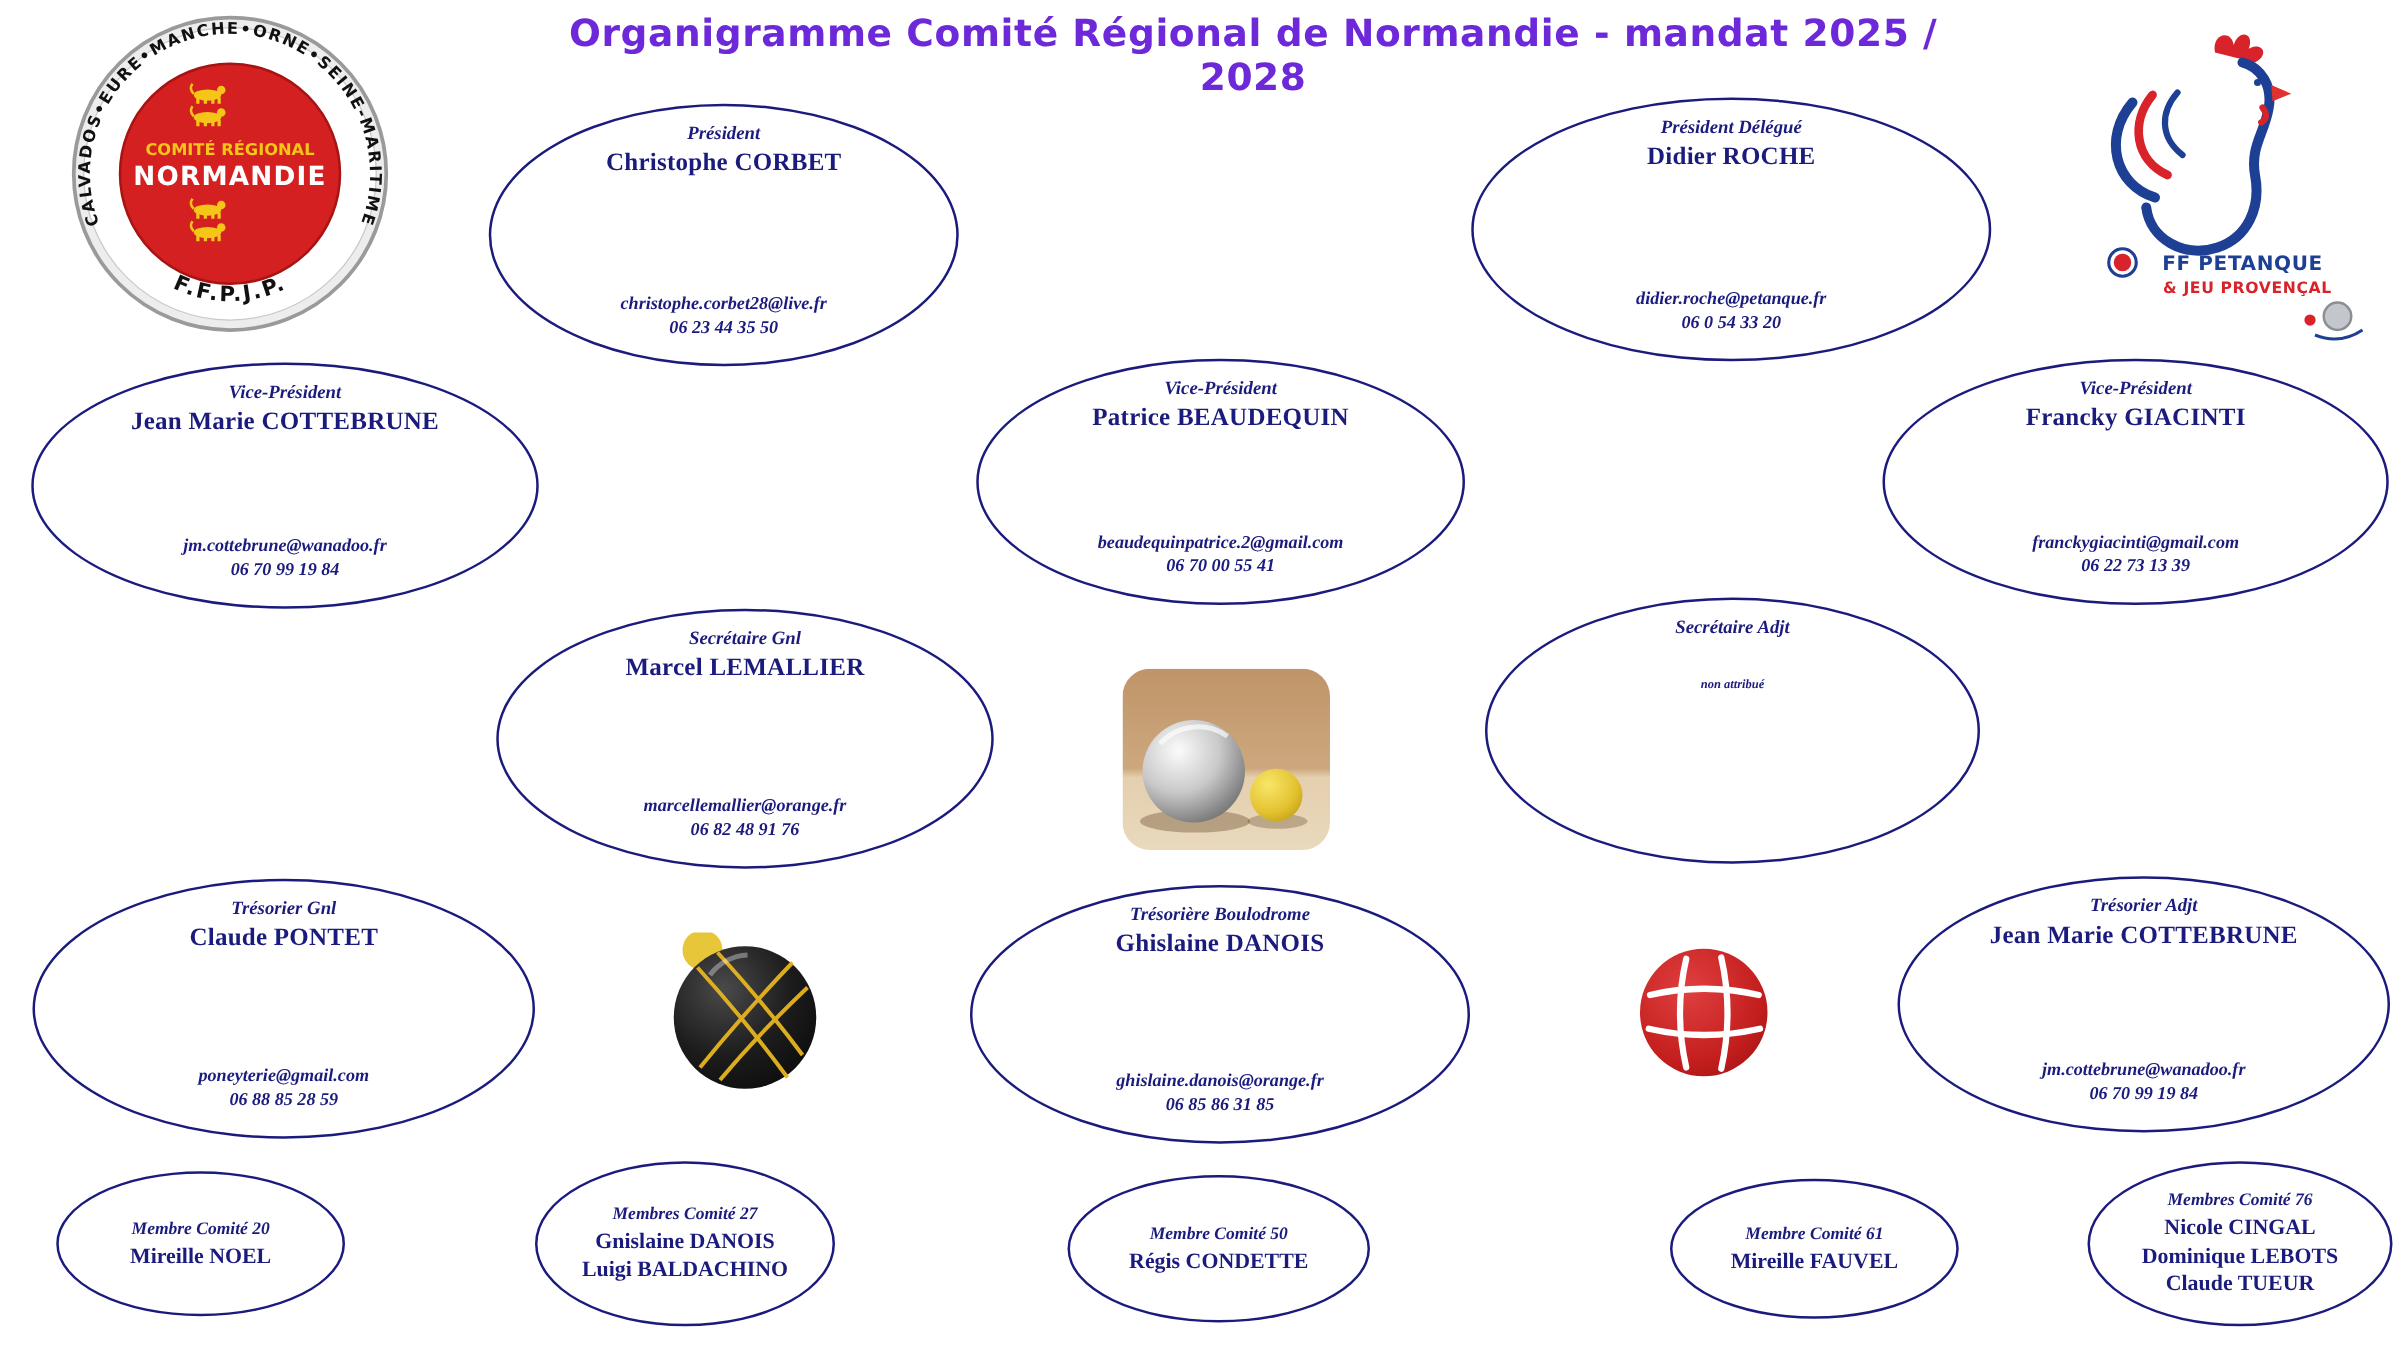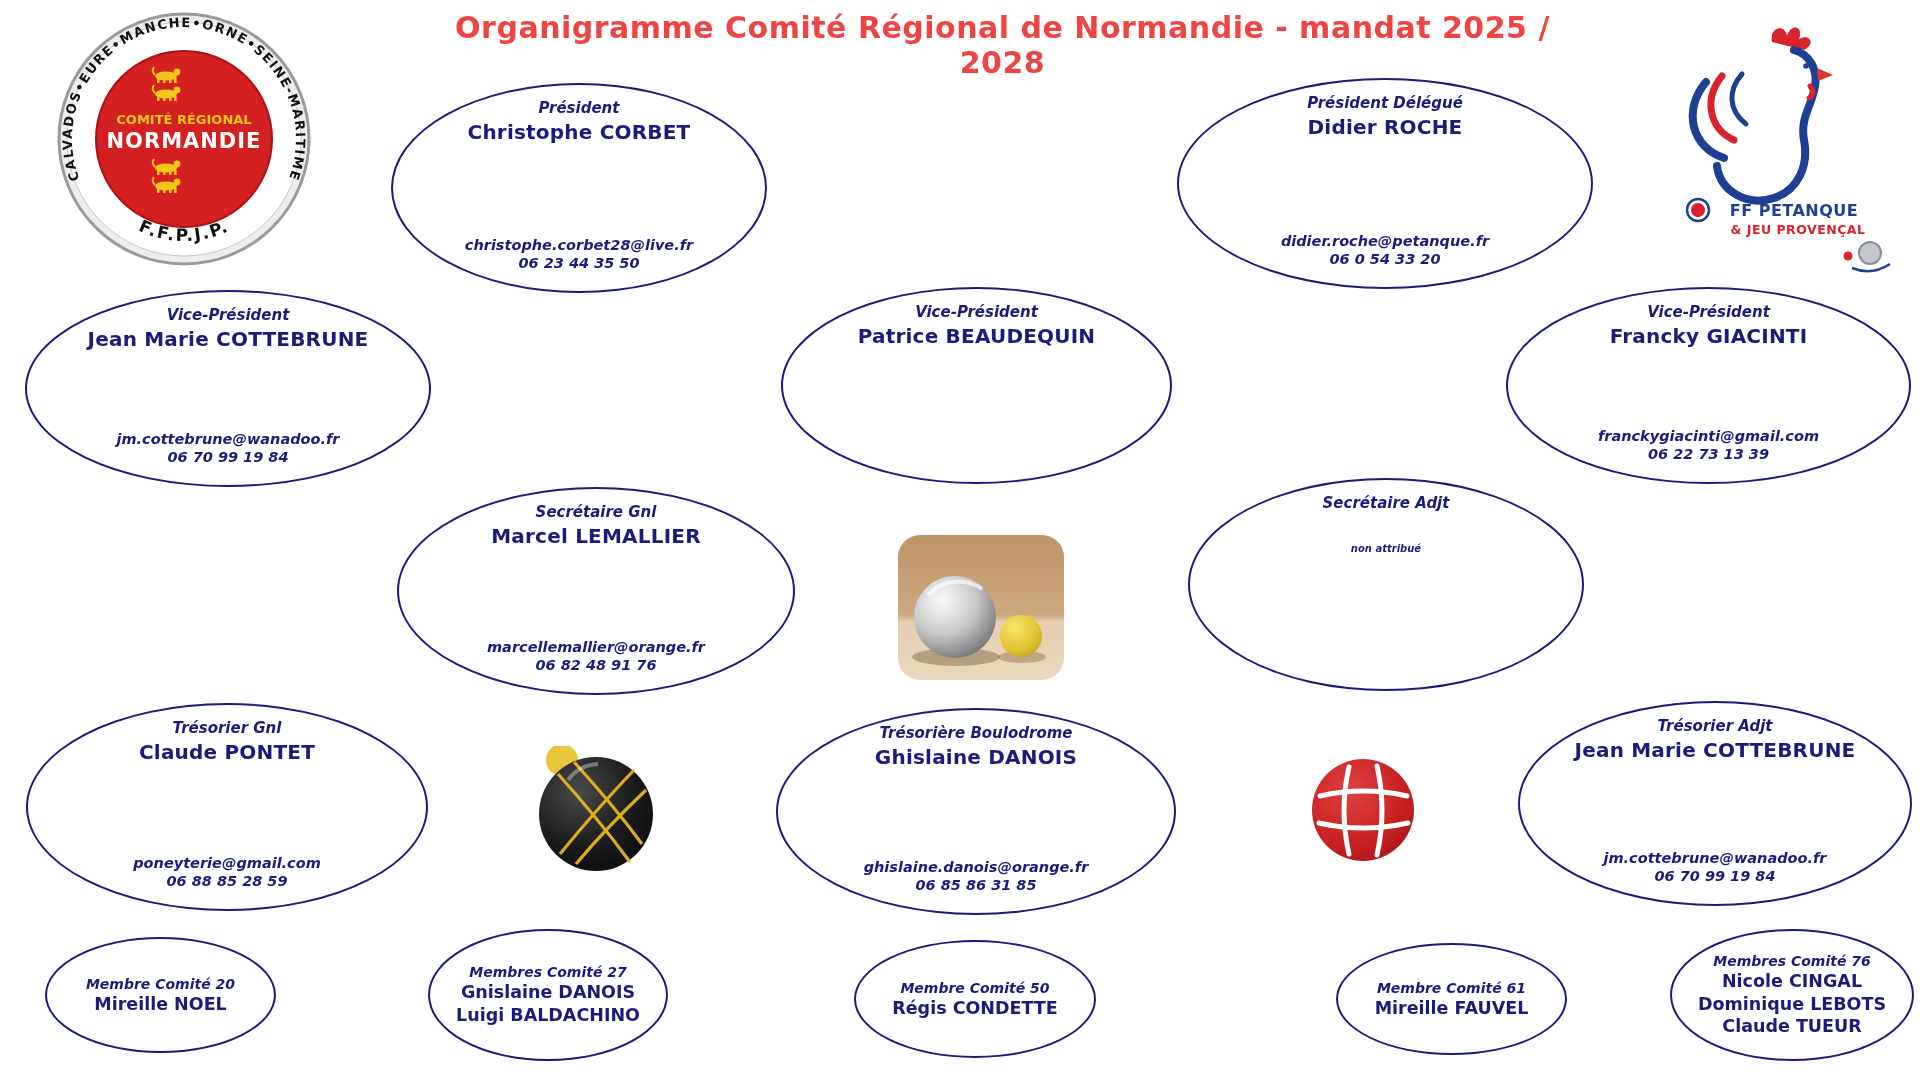--- a/index.html
+++ b/index.html
@@ -1,25 +1,25 @@
 <!DOCTYPE html>
 <html><head>
 <meta charset="utf-8">
 <style>
   html,body{margin:0;padding:0;background:#ffffff;}
   body{width:1920px;height:1080px;position:relative;overflow:hidden;
        font-family:"DejaVu Sans","Liberation Sans",sans-serif;}
   #canvas{position:absolute;inset:0;background:#ffffff;}
 
   .page-title{position:absolute;left:420px;top:10px;width:1165px;text-align:center;
-    font-size:30px;font-weight:bold;color:#ef4444;letter-spacing:.5px;}
+    font-size:30px;font-weight:bold;color:#6d28d9;letter-spacing:.5px;}
 
   .node{position:absolute;border:2px solid #1b1b7e;border-radius:50%;background:#fff;
     box-sizing:border-box;display:flex;flex-direction:column;align-items:center;
-    justify-content:space-between;text-align:center;padding:14px 26px 20px;color:#1b1b7e;}
+    justify-content:space-between;text-align:center;padding:14px 26px 20px;color:#1b1b7e;font-family:Liberation Serif, serif;}
   .node .head{display:flex;flex-direction:column;gap:3px;align-items:center;}
   .node .foot{display:flex;flex-direction:column;gap:2px;align-items:center;}
   .role{font-size:15px;font-weight:bold;font-style:italic;}
   .pname{font-size:20px;font-weight:bold;letter-spacing:.2px;white-space:nowrap;}
   .contact{font-size:14.5px;font-weight:bold;font-style:italic;white-space:nowrap;}
   .note{font-size:10px;font-weight:bold;font-style:italic;margin-top:28px;}
   .node.adjt{justify-content:flex-start;}
 
   .node.small{justify-content:center;padding:6px 12px;gap:2px;}
   .role-sm{font-size:14px;font-weight:bold;font-style:italic;}
@@ -118,20 +118,24 @@
     <div class="foot">
       <div class="contact">jm.cottebrune@wanadoo.fr</div>
       <div class="contact">06 70 99 19 84</div>
     </div>
   </div>
 
   <div class="node" style="left:781px;top:287px;width:391px;height:197px;">
     <div class="head">
       <div class="role">Vice-Président</div>
       <div class="pname">Patrice BEAUDEQUIN</div>
+    </div>
+    <div class="foot">
+      <div class="contact">beaudequinpatrice.2@gmail.com</div>
+      <div class="contact">06 70 00 55 41</div>
     </div>
   </div>
 
   <div class="node" style="left:1506px;top:287px;width:405px;height:197px;">
     <div class="head">
       <div class="role">Vice-Président</div>
       <div class="pname">Francky GIACINTI</div>
     </div>
     <div class="foot">
       <div class="contact">franckygiacinti@gmail.com</div>

